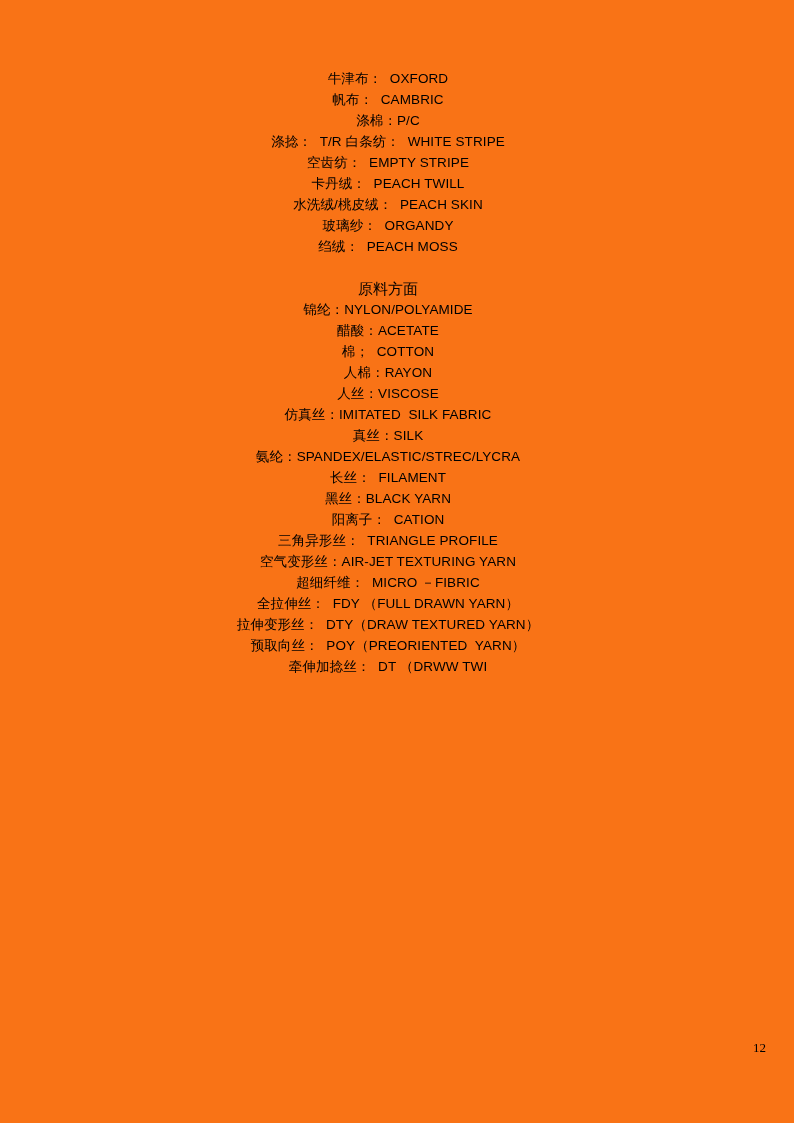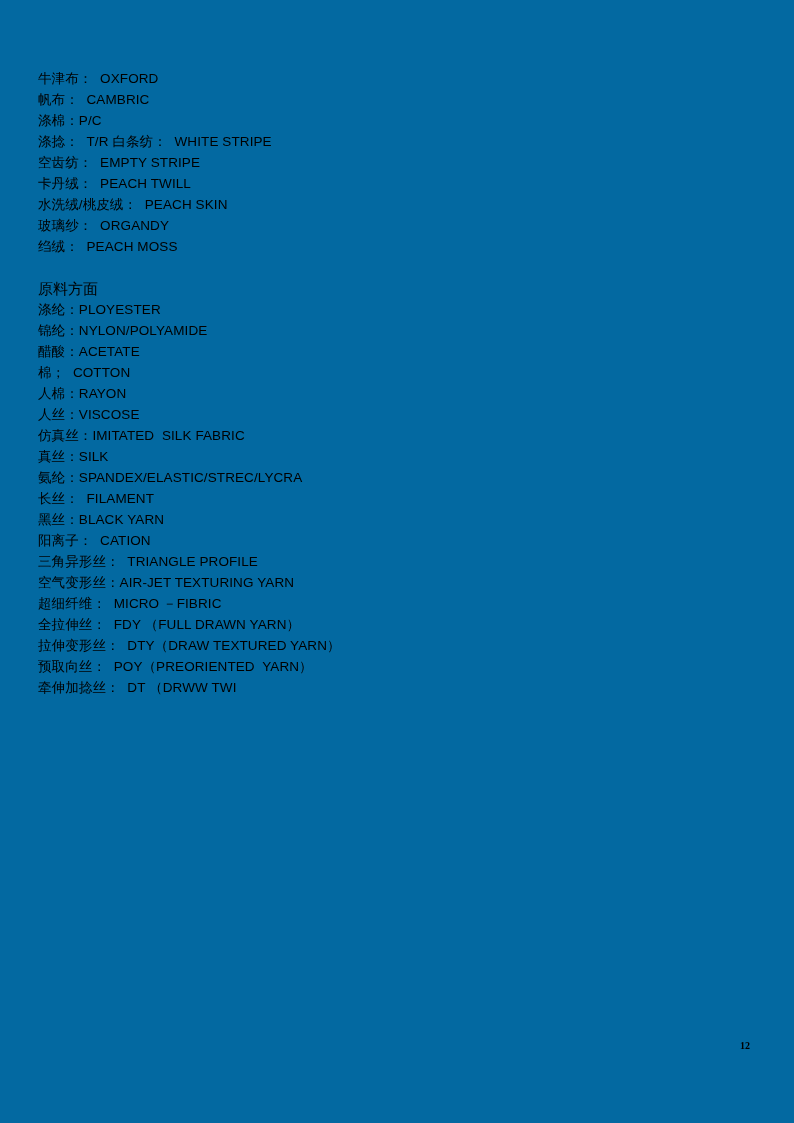--- a/index.html
+++ b/index.html
@@ -4,23 +4,24 @@
 <style>
   html, body {
     margin: 0;
     padding: 0;
     background: #ffffff;
   }
   .page {
     position: relative;
     width: 794px;
     height: 1123px;
-    background: #0369a1;
+    background: #f97316;
     overflow: hidden;
     font-family: "Liberation Sans", "DejaVu Sans", sans-serif;
+    text-align: center;
   }
   .content {
     position: absolute;
     left: 38px;
     top: 68px;
     width: 700px;
   }
   .line {
     font-size: 13.5px;
     line-height: 21px;
@@ -32,26 +33,25 @@
     height: 21px;
   }
   .section-head {
     font-size: 15px;
     line-height: 21px;
     color: #000000;
     white-space: pre;
   }
   .page-number {
     position: absolute;
-    right: 44px;
+    right: 28px;
     top: 1040px;
-    font-size: 10px;
+    font-size: 13px;
     color: #000000;
     font-family: "Liberation Serif", "DejaVu Serif", serif;
-    font-weight: bold;
   }
 </style>
 </head>
 <body>
 
 <div class="page">
 
   <div class="content">
 
     <div class="fabric-list">
@@ -64,21 +64,20 @@
       <div class="line">水洗绒/桃皮绒：  PEACH SKIN</div>
       <div class="line">玻璃纱：  ORGANDY</div>
       <div class="line">绉绒：  PEACH MOSS</div>
     </div>
 
     <div class="blank"></div>
 
     <div class="section-head">原料方面</div>
 
     <div class="material-list">
-      <div class="line">涤纶：PLOYESTER</div>
       <div class="line">锦纶：NYLON/POLYAMIDE</div>
       <div class="line">醋酸：ACETATE</div>
       <div class="line">棉；  COTTON</div>
       <div class="line">人棉：RAYON</div>
       <div class="line">人丝：VISCOSE</div>
       <div class="line">仿真丝：IMITATED  SILK FABRIC</div>
       <div class="line">真丝：SILK</div>
       <div class="line">氨纶：SPANDEX/ELASTIC/STREC/LYCRA</div>
       <div class="line">长丝：  FILAMENT</div>
       <div class="line">黑丝：BLACK YARN</div>

